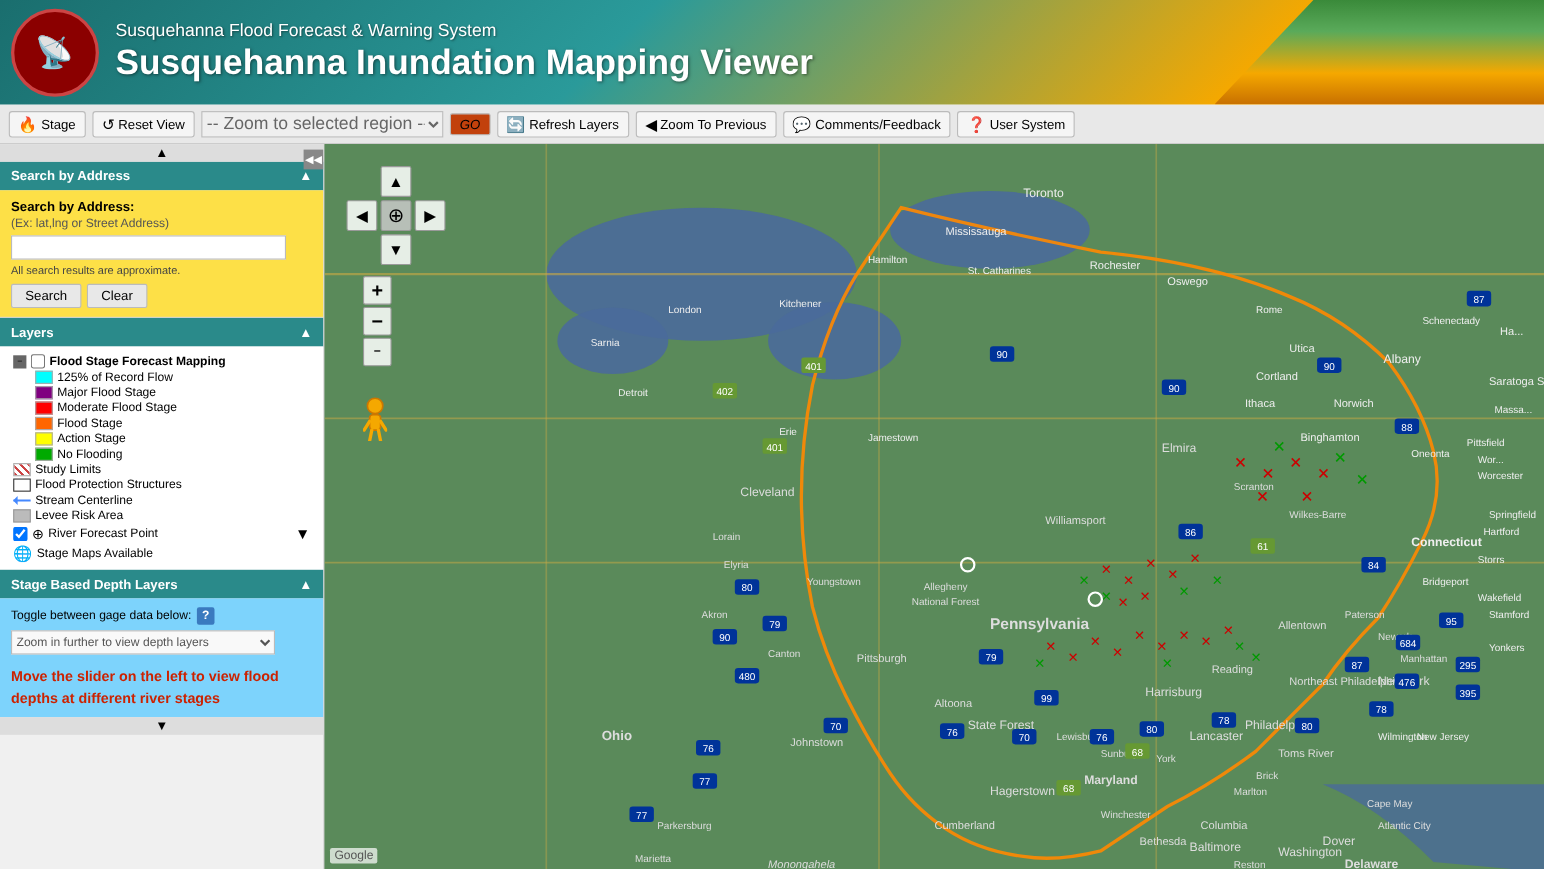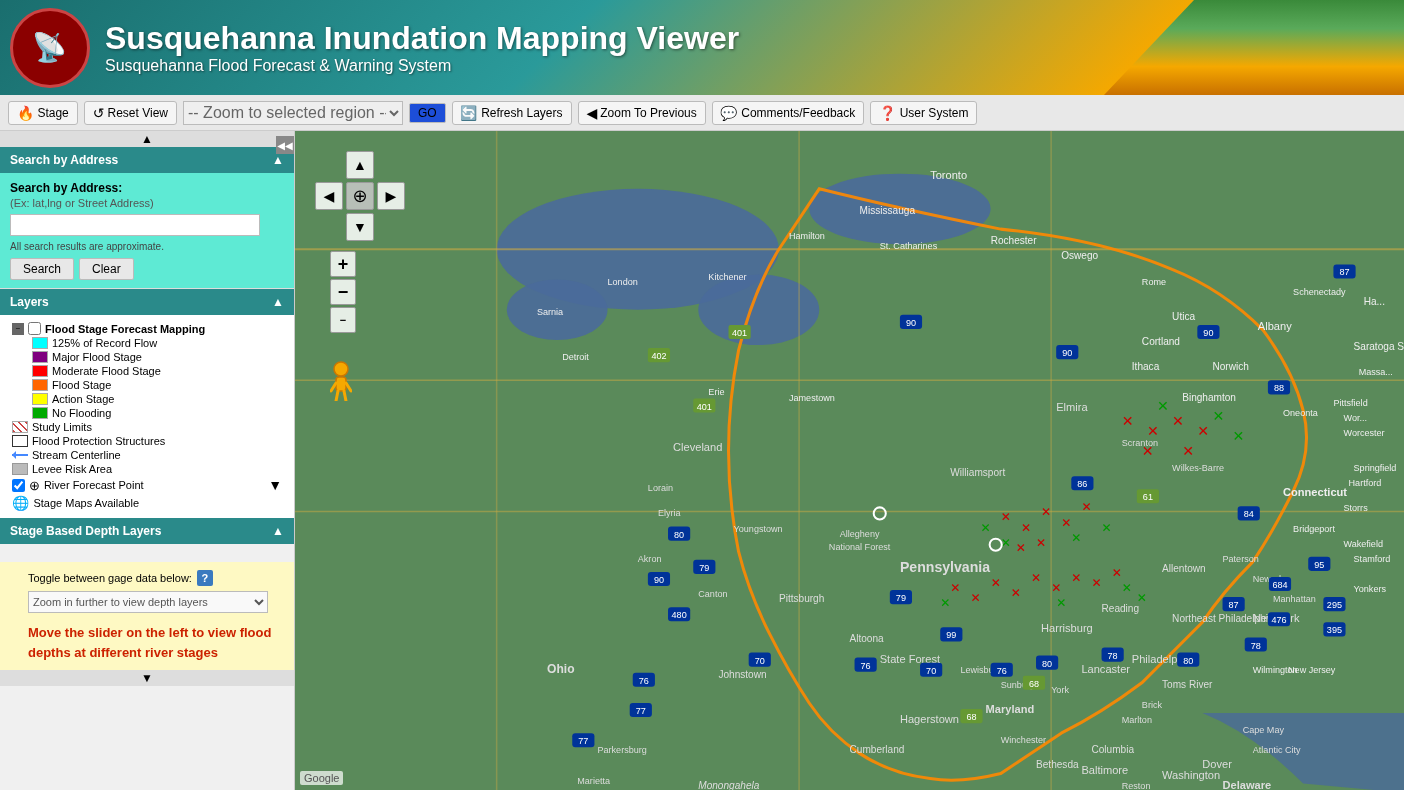--- a/index.html
+++ b/index.html
@@ -69,25 +69,26 @@
     }
     .toolbar-icon { font-size: 14px; }
     #zoom-select {
       width: 220px; height: 24px;
       border: 1px solid #bbb;
       font-size: 16px;
       color: #666;
     }
     #go-btn {
       padding: 2px 8px;
-      background: #1d4ed8;
+      background: #c2410c;
       border: 1px solid #bbb;
       border-radius: 2px;
       cursor: pointer;
       font-size: 12px;
+      font-style: italic;
     }
 
     
     #main {
       display: flex;
       height: calc(790px - 95px - 36px);
     }
 
     
     #sidebar {
@@ -122,21 +123,21 @@
       font-weight: bold;
       font-size: 12px;
       display: flex;
       align-items: center;
       justify-content: space-between;
       cursor: pointer;
     }
 
     
     #search-section {
-      background: #5eead4;
+      background: #fde047;
       padding: 8px 10px;
       border-bottom: 1px solid #ddd;
     }
     #search-section label {
       font-weight: bold;
       font-size: 12px;
       display: block;
       margin-bottom: 2px;
     }
     #search-section .sub-label {
@@ -180,21 +181,21 @@
     
     .swatch-125 { background: #00ffff; border: 1px solid #aaa; }
     .swatch-major { background: #800080; border: 1px solid #aaa; }
     .swatch-moderate { background: #ff0000; border: 1px solid #aaa; }
     .swatch-flood { background: #ff6600; border: 1px solid #aaa; }
     .swatch-action { background: #ffff00; border: 1px solid #aaa; }
     .swatch-none { background: #00aa00; border: 1px solid #aaa; }
     .swatch-levee { background: #bbbbbb; border: 1px solid #999; }
 
     
-    #stage-section { background: #fef9c3; margin-top: 18px; padding-left: 18px; }
+    #stage-section { background: #7dd3fc; margin-top: 0; }
     #stage-content { padding: 8px 10px; }
     .toggle-label { font-size: 11px; margin-bottom: 5px; display: flex; align-items: center; gap: 5px; }
     .help-btn {
       width: 16px; height: 16px;
       background: #3a7abf;
       color: white;
       border: none;
       border-radius: 2px;
       font-size: 11px;
       cursor: pointer;
@@ -319,22 +320,22 @@
     }
   </style>
 </head>
 <body>
 
 <div id="header">
   <div id="header-logo">
     <span>📡</span>
   </div>
   <div id="header-text">
+    <div id="header-subtitle">Susquehanna Flood Forecast &amp; Warning System</div>
     <div id="header-title">Susquehanna Inundation Mapping Viewer</div>
-    <div id="header-subtitle">Susquehanna Flood Forecast &amp; Warning System</div>
   </div>
 </div>
 
 <div id="toolbar">
   <button class="toolbar-btn">
     <span class="toolbar-icon">🔥</span>
     <span>Stage</span>
   </button>
   <button class="toolbar-btn">
     <span class="toolbar-icon">↺</span>

